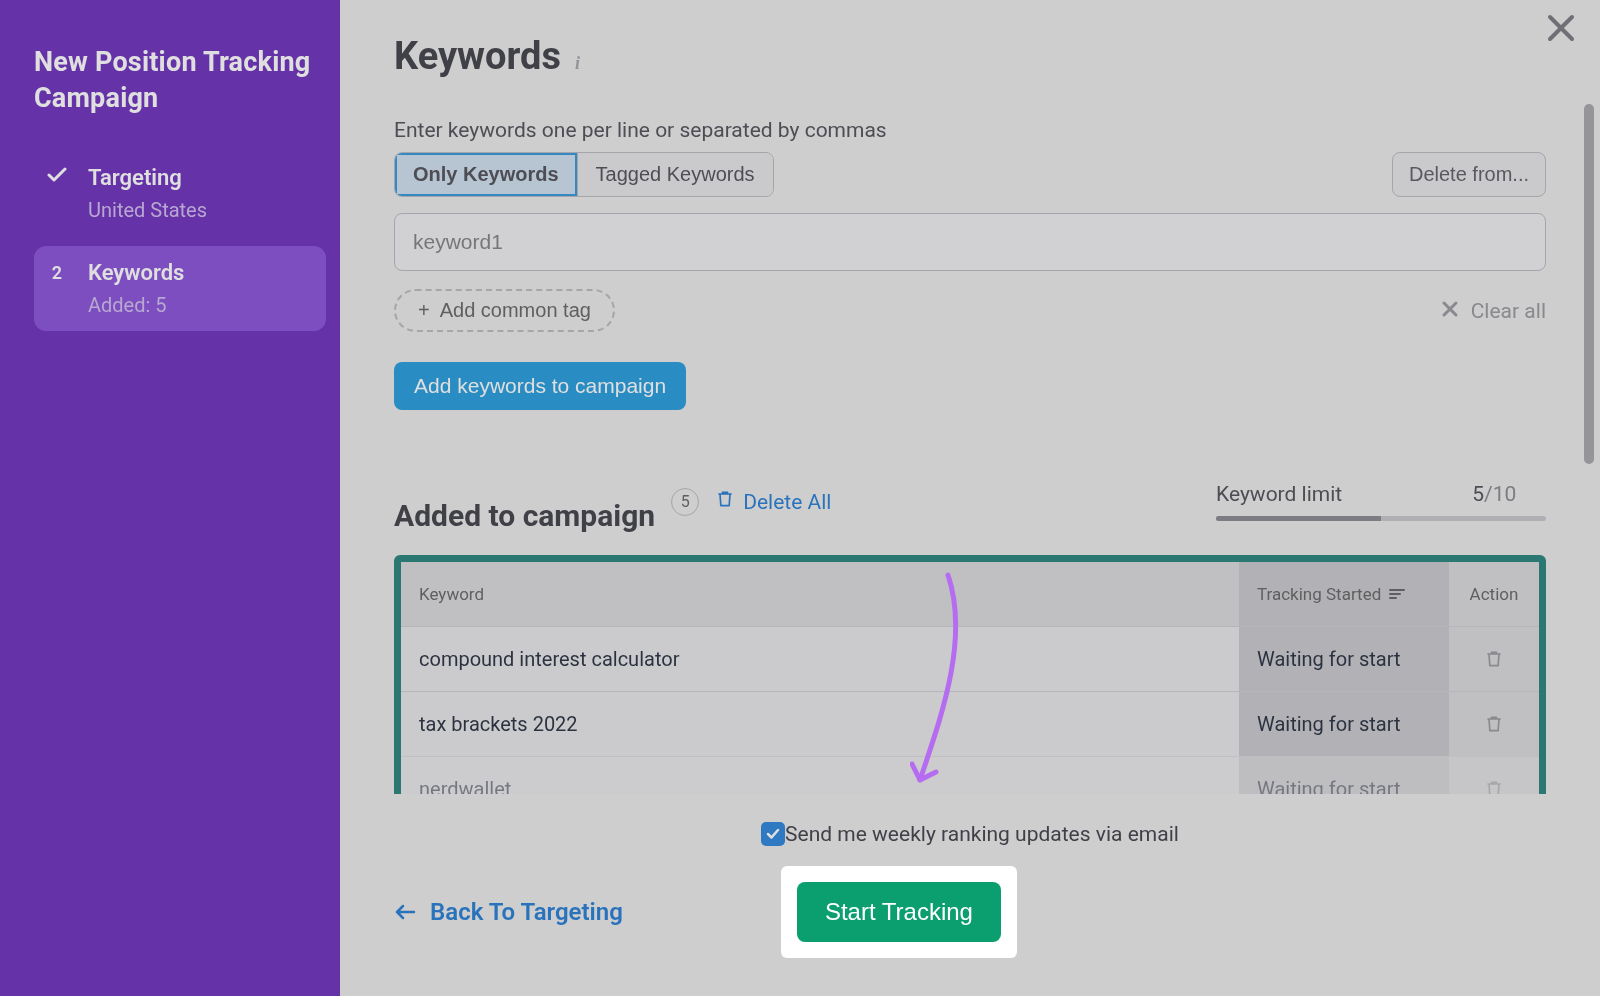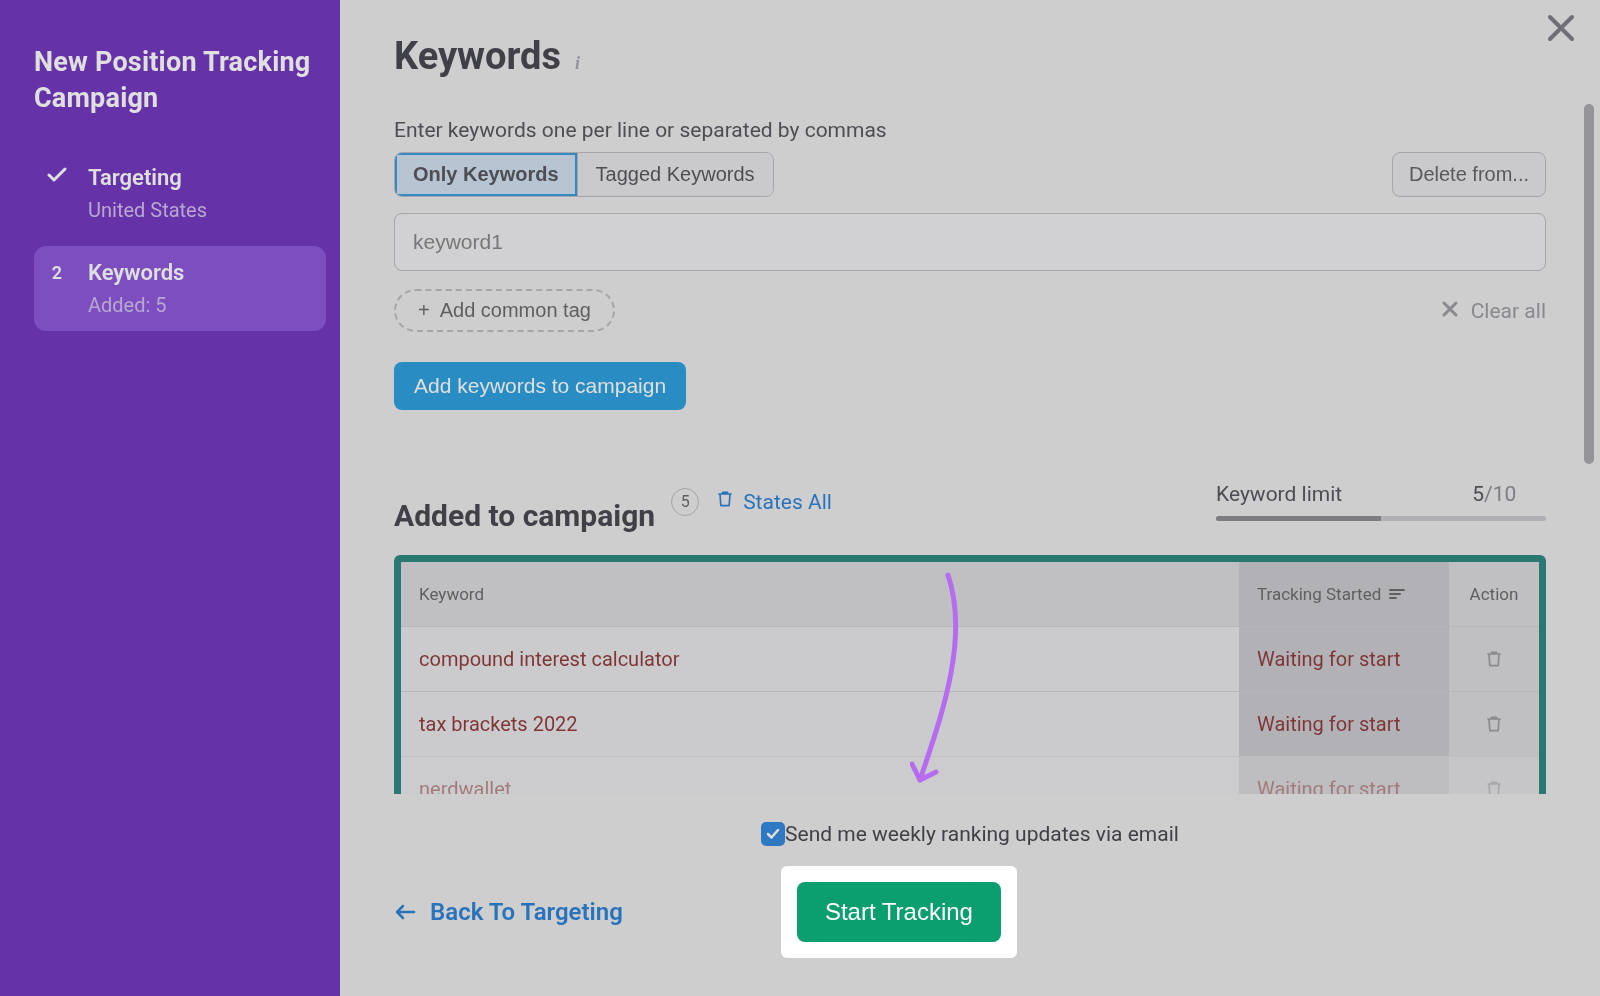--- a/index.html
+++ b/index.html
@@ -272,21 +272,21 @@
   .kw-head .col {
     padding: 22px 18px;
   }
   .col-kw { flex: 1; }
   .col-track { width: 210px; text-align: left; background: #c3c3c9; display:flex; align-items:center; gap:8px;}
   .col-action { width: 90px; text-align: center; background: #d6d6da; }
   .kw-row {
     display: flex;
     border-top: 1px solid #c8c8ce;
     font-size: 20px;
-    color: #7f1d1d;
+    color: #0f172a;
     background: #e5e5e8;
   }
   .kw-row .col {
     padding: 20px 18px;
   }
   .kw-row .col-action {
     display: flex;
     align-items: center;
     justify-content: center;
     color: #8c8c93;
@@ -441,21 +441,21 @@
     <div class="added-header">
       <div class="added-left">
         <span class="added-title">Added to campaign</span>
         <span class="count-badge">5</span>
         <div class="delete-all">
           <span>
             <svg class="trash-svg" viewBox="0 0 24 24">
                 <path d="M4 6h16M9 6V4h6v2M6 6l1 14h10l1-14" stroke="#0d6fd0" stroke-width="2" fill="none" stroke-linejoin="round"></path>
               </svg>
           </span>
-          <span>States All</span>
+          <span>Delete All</span>
         </div>
       </div>
       <div class="limit-block">
         <div class="limit-text">
           <span>Keyword limit</span>
           <span class="num"><span>5</span><span class="total">/10</span></span>
         </div>
         <div class="limit-bar">
             <div class="fill"></div>
           </div>

